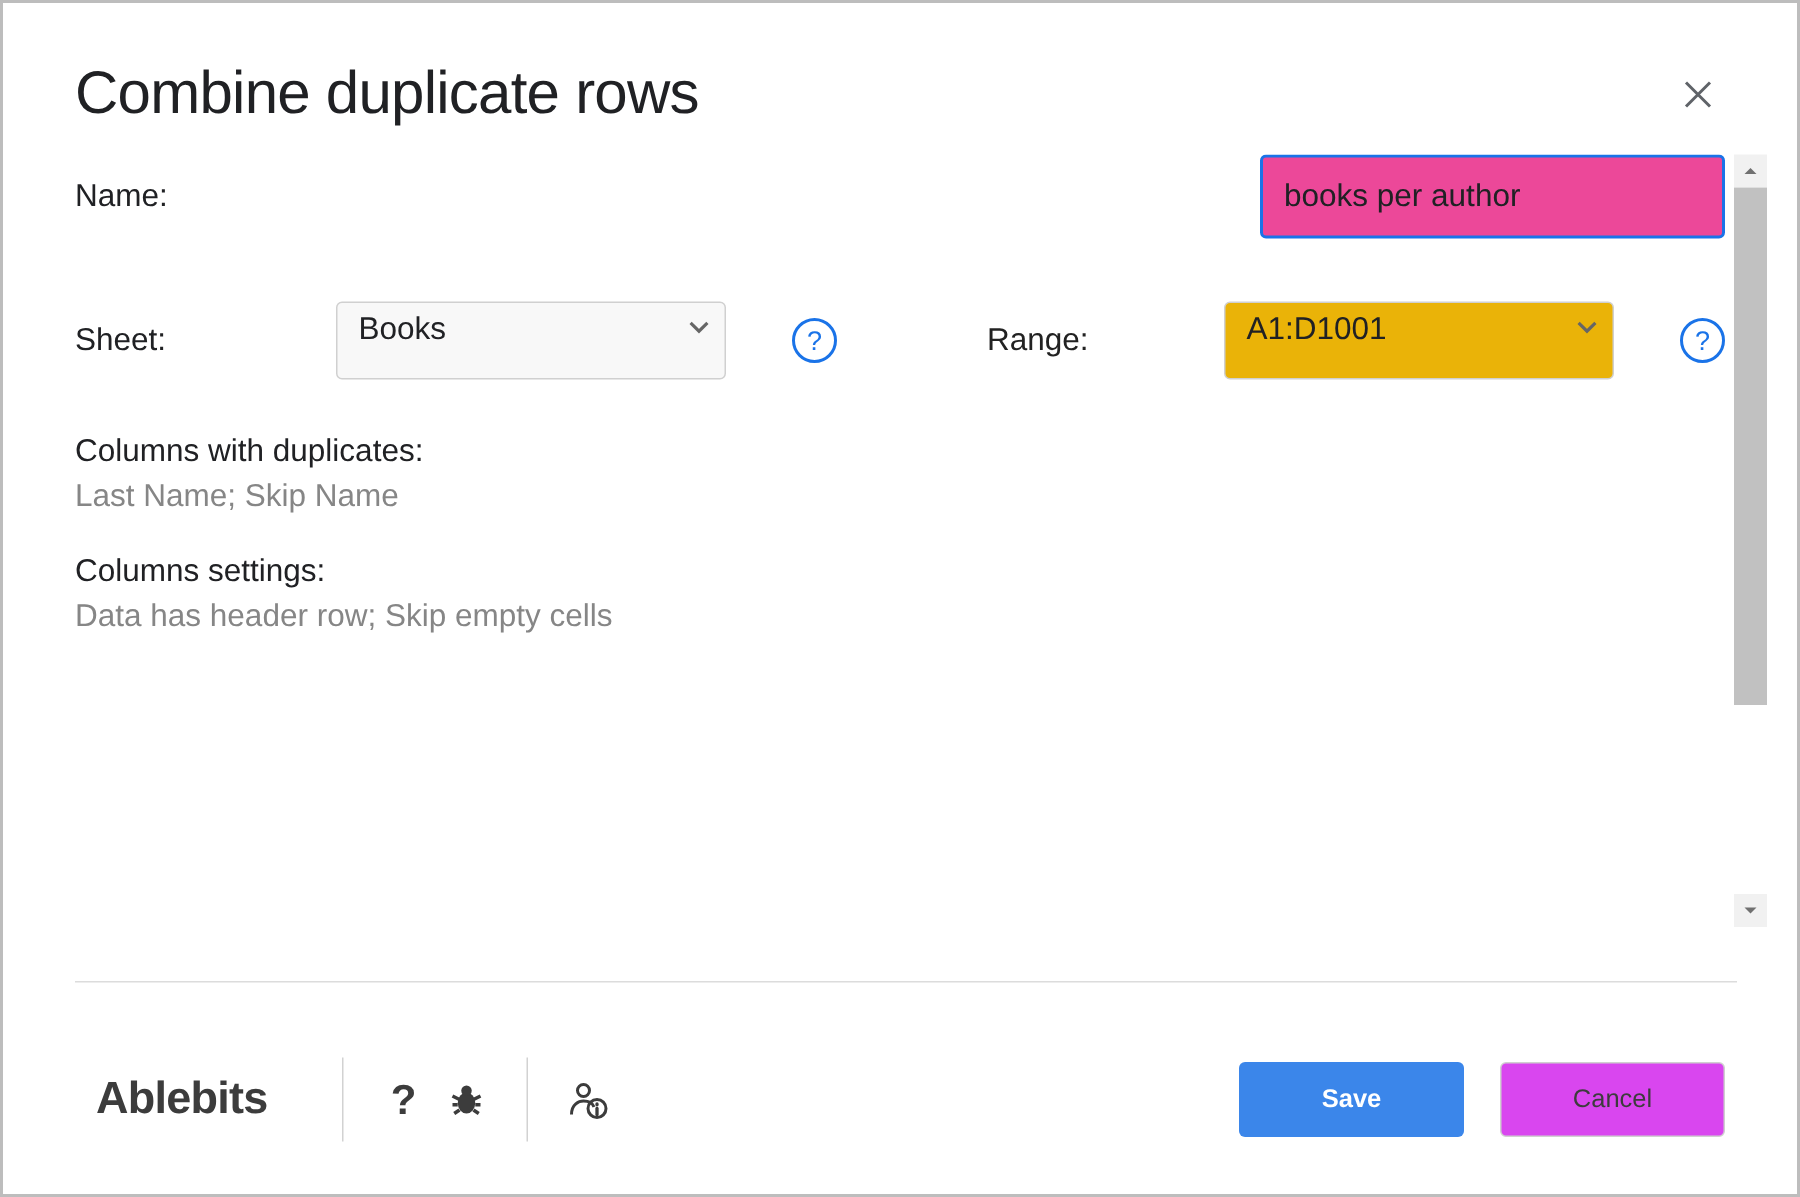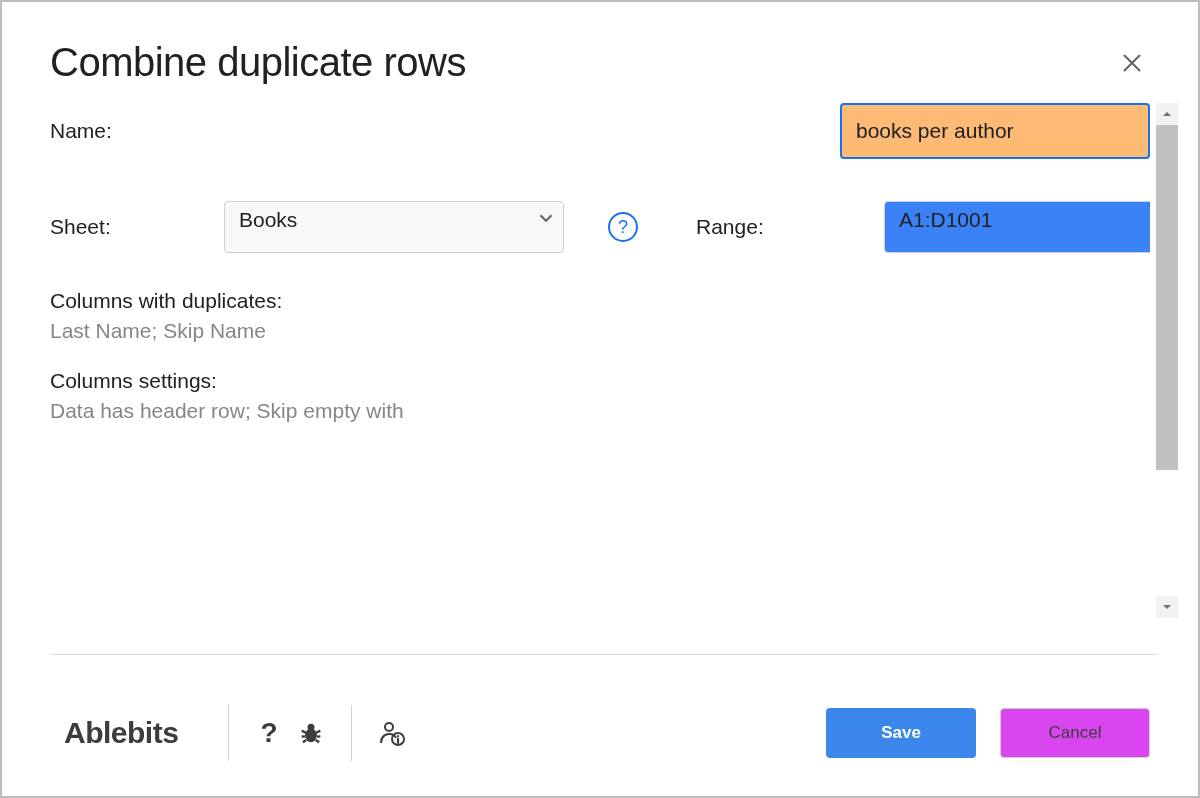--- a/index.html
+++ b/index.html
@@ -60,29 +60,29 @@
     display: flex; align-items: center; margin-bottom: 42px; justify-content: space-between;
   }
   .field-row.last { margin-bottom: 36px; }
   .field-label {
     font-size: 21px; color: #202124; width: 146px; flex: 0 0 146px;
   }
   .text-input {
     height: 56px; width: 310px;
     border: 2px solid #1a73e8; border-radius: 4px;
     padding: 0 14px; font-size: 21px; color: #202124;
-    outline: none; background: #fdba74;
+    outline: none; background: #ec4899;
   }
   .dropdown {
-    height: 52px; width: 340px;
+    height: 52px; width: 260px;
     border: 1px solid #d0d0d0; border-radius: 4px;
     background: #f8f8f8; display:flex; align-items:center; justify-content:space-between;
     padding: 0 10px 14px 14px; cursor: pointer;
   }
-  .dropdown.white { background: #3b82f6; margin-left: 30px; }
+  .dropdown.white { background: #eab308; }
   .dropdown .dd-text { font-size: 21px; color: #202124; }
   .dropdown .caret { color:#666; }
   .help-icon {
     width: 30px; height: 30px; margin-left: 16px;
     border: 2px solid #1a73e8; border-radius: 50%;
     display:flex; align-items:center; justify-content:center;
     color: #1a73e8; font-size: 18px; font-weight: 500;
     cursor: pointer;
     font-family: Arial, sans-serif;
   }
@@ -177,21 +177,21 @@
         </div>
       </div>
 
       <div class="info-block">
         <div class="info-title">Columns with duplicates:</div>
         <div class="info-value">Last Name; Skip Name</div>
       </div>
 
       <div class="info-block">
         <div class="info-title">Columns settings:</div>
-        <div class="info-value">Data has header row; Skip empty with</div>
+        <div class="info-value">Data has header row; Skip empty cells</div>
       </div>
 
     </div>
 
     <div class="scrollbar">
       <div class="arrow-up">
         <svg viewBox="0 0 10 10">
             <path d="M1 7 L5 3 L9 7" fill="#707070"></path>
           </svg>
       </div>

